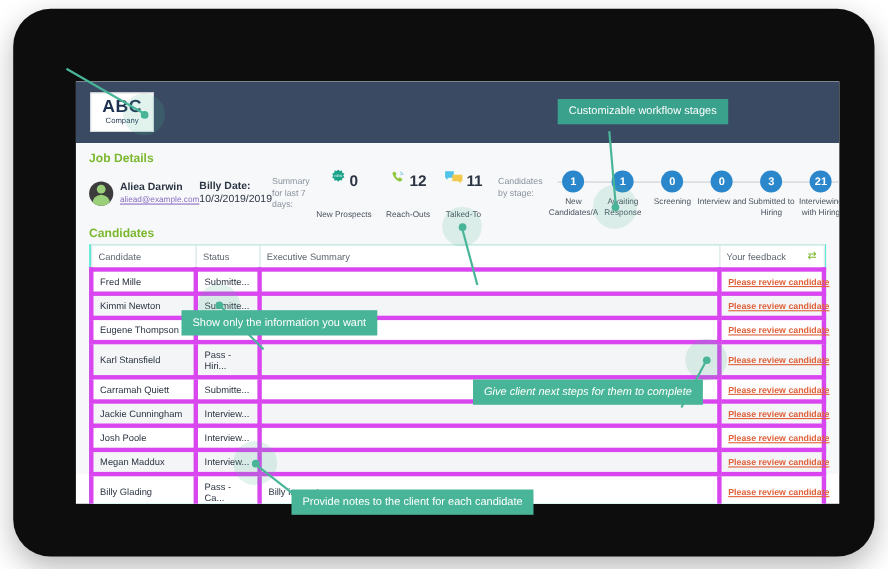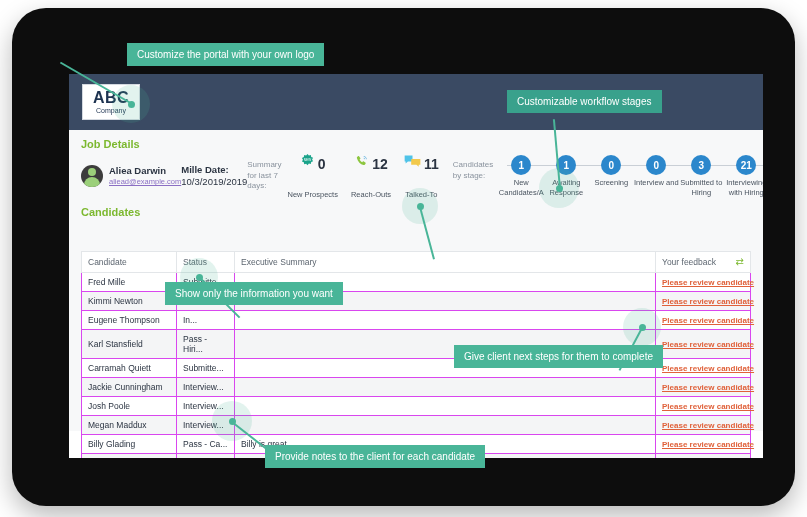--- a/index.html
+++ b/index.html
@@ -122,30 +122,30 @@
     font-size: 10px; font-weight: bold;
     display: flex; align-items: center; justify-content: center;
     margin: 0 auto; position: relative; z-index: 2;
   }
   .stage-name {
     font-size: 7.5px; color: #4a5460; margin-top: 3px; line-height: 1.25;
   }
 
   
   #candidates-wrap { padding: 0 12px; }
-  table { width: 100%; border-collapse: collapse; background: #5eead4; table-layout: fixed; margin-top: 29px; }
+  table { width: 100%; border-collapse: collapse; background: #5eead4; table-layout: fixed; }
   thead th {
     text-align: left; font-size: 8.5px; font-weight: normal; color: #5d6670;
     padding: 5px 6px; background: #ffffff;
     border: 1px solid #e3e6e9; border-top: 1px solid #e3e6e9;
   }
   tbody td {
     font-size: 8.5px; color: #2b3442;
     padding: 4px 6px; height: 17px;
-    border: 1px solid #d946ef;
+    border: 4px solid #d946ef;
   }
   tbody tr:nth-child(even) td { background: #f4f5f6; }
   tbody tr:nth-child(odd) td { background: #ffffff; }
   .col-candidate { width: 95px; }
   .col-status { width: 58px; }
   .col-summary { width: auto; }
   .col-feedback { width: 95px; }
   .feedback-link {
     color: #e0613a; text-decoration: underline; font-size: 8px;
     white-space: nowrap;
@@ -199,21 +199,21 @@
 
         <div id="owner-block">
           <div id="owner-avatar"></div>
           <div id="owner-text">
             <div id="owner-name">Aliea Darwin</div>
             <div id="owner-email">aliead@example.com</div>
           </div>
         </div>
 
         <div id="opendate-block">
-          <div id="opendate-label">Mille Date:</div>
+          <div id="opendate-label">Billy Date:</div>
           <div id="opendate-value">10/3/2019/2019</div>
         </div>
 
         <div id="summary-label">Summary for last 7 days:</div>
 
         <div id="stats">
 
           <div class="stat">
             <div class="stat-top">
               <span>
@@ -366,34 +366,33 @@
                 <td class="col-feedback"><span class="feedback-link">Please review candidate</span></td>
               </tr>
             </tbody>
         </table>
       </div>
     </div>
   </div>
 
   <div class="dot" style="left:100px; top:77px; width:38px; height:38px;"></div>
   <div class="leader" style="left:122px; top:96px; width:85px; transform:rotate(-150deg);"></div>
-  <div class="callout" style="left:115px; top:35px;">Customize the portal with your own logo</div>
 
   <div class="dot" style="left:527px; top:160px; width:40px; height:40px;"></div>
   <div class="leader" style="left:548px; top:180px; width:70px; transform:rotate(-95deg);"></div>
   <div class="callout dark" style="left:495px; top:82px;">Customizable workflow stages</div>
 
   <div class="dot" style="left:390px; top:180px; width:36px; height:36px;"></div>
   <div class="leader" style="left:408px; top:198px; width:54px; transform:rotate(75deg);"></div>
 
   <div class="dot" style="left:168px; top:250px; width:38px; height:38px;"></div>
   <div class="leader" style="left:188px; top:269px; width:56px; transform:rotate(45deg);"></div>
   <div class="callout" style="left:153px; top:274px;">Show only the information you want</div>
 
   <div class="dot" style="left:611px; top:300px; width:38px; height:38px;"></div>
   <div class="leader" style="left:630px; top:319px; width:48px; transform:rotate(118deg);"></div>
-  <div class="callout" style="left:442px; top:337px;">Give client next steps for them to complete</div>
+  <div class="callout" style="left:418px; top:337px;font-style:italic;">Give client next steps for them to complete</div>
 
   <div class="dot" style="left:200px; top:393px; width:40px; height:40px;"></div>
   <div class="leader" style="left:220px; top:413px; width:48px; transform:rotate(38deg);"></div>
   <div class="callout" style="left:253px; top:437px;">Provide notes to the client for each candidate</div>
 
 </div>
 
 </body></html>

